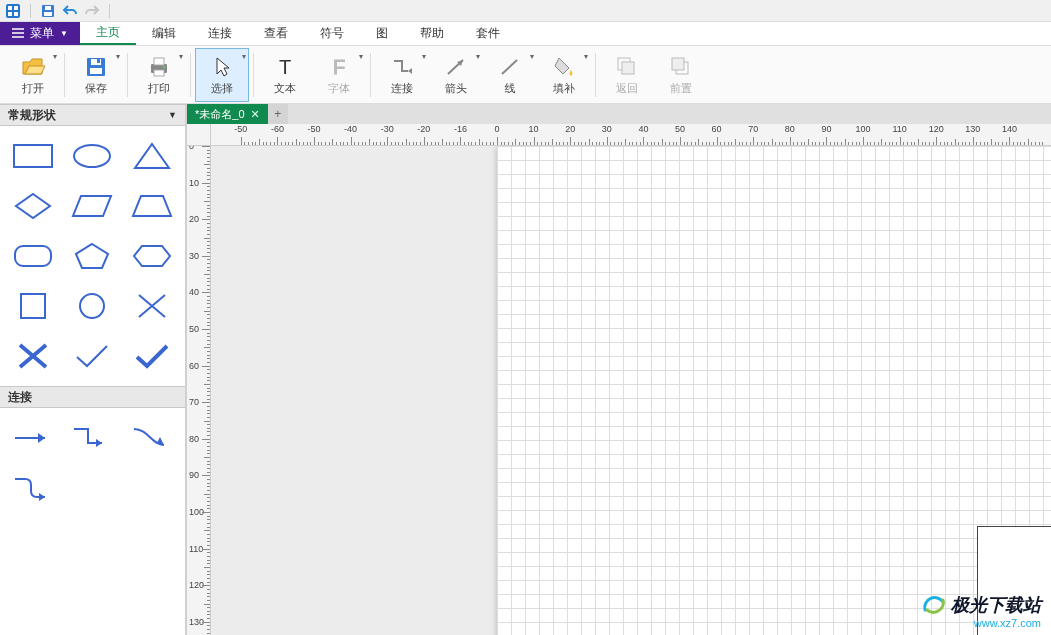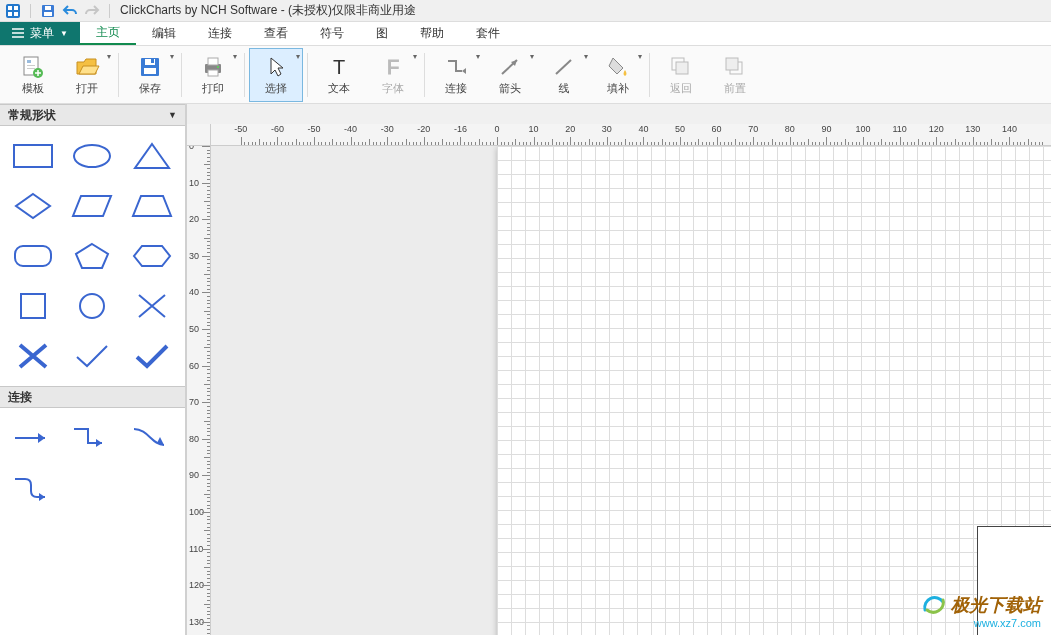--- a/index.html
+++ b/index.html
@@ -4,21 +4,21 @@
 <style>
 * { box-sizing: border-box; margin: 0; padding: 0; font-family: "Microsoft YaHei", "Segoe UI", sans-serif; }
 html, body { width: 1051px; height: 635px; overflow: hidden; background: #fff; }
 
 .titlebar { height: 22px; background: #f0f0f0; display: flex; align-items: center; padding: 0 4px; font-size: 12px; color: #333; border-bottom: 1px solid #ddd; }
 .titlebar .qat { display: flex; gap: 4px; align-items: center; margin-right: 6px; }
 .titlebar .qat-btn { width: 18px; height: 18px; display: flex; align-items: center; justify-content: center; cursor: pointer; }
 .titlebar .sep { width: 1px; height: 14px; background: #ccc; margin: 0 4px; }
 
 .menubar { height: 24px; background: #fff; display: flex; align-items: stretch; border-bottom: 1px solid #ddd; }
-.menu-btn { display: flex; align-items: center; padding: 0 12px; font-size: 12px; cursor: pointer; background: #0f766e; color: #fff; gap: 6px; }
+.menu-btn { display: flex; align-items: center; padding: 0 12px; font-size: 12px; cursor: pointer; background: #4c1d95; color: #fff; gap: 6px; }
 .menu-btn .hamburger { display: inline-block; }
 .menu-tab { display: flex; align-items: center; padding: 0 16px; font-size: 12px; color: #333; cursor: pointer; }
 .menu-tab.active { color: #118a4f; border-bottom: 2px solid #118a4f; }
 
 .ribbon { height: 58px; background: #fafafa; border-bottom: 1px solid #ddd; display: flex; align-items: center; padding: 0 6px; gap: 0; }
 .ribbon-item { display: flex; flex-direction: column; align-items: center; justify-content: center; min-width: 54px; height: 54px; font-size: 11px; color: #333; cursor: pointer; padding: 2px 4px; border: 1px solid transparent; position: relative; }
 .ribbon-item.selected { background: #dceeff; border: 1px solid #7ab8e0; }
 .ribbon-item .drop { position: absolute; right: 2px; top: 3px; font-size: 8px; color: #666; }
 .ribbon-sep { width: 1px; height: 44px; background: #ddd; margin: 0 4px; }
 .ribbon-icon { height: 28px; display: flex; align-items: center; justify-content: center; }
@@ -50,21 +50,21 @@
 .ruler-v-tick { position: absolute; right: 0; height: 1px; background: #888; }
 
 .viewport { position: absolute; left: 24px; top: 42px; right: 0; bottom: 0; background: #ececec; overflow: hidden; }
 .page { position: absolute; left: 286px; top: 0; width: 700px; height: 700px; background: #fff; box-shadow: 0 2px 6px rgba(0,0,0,.25);
   background-image: linear-gradient(#ddd 1px, transparent 1px), linear-gradient(90deg, #ddd 1px, transparent 1px);
   background-size: 14px 14px;
 }
 .placed-shape { position: absolute; left: 480px; top: 380px; width: 130px; height: 200px; border: 1px solid #444; background: #fff; }
 
 .watermark { position: absolute; right: 10px; bottom: 6px; text-align: right; font-size: 12px; pointer-events: none; }
-.watermark .line1 { color: #a16207; font-weight: bold; font-style: italic; font-size: 18px; display:flex; align-items:center; justify-content:flex-end; gap:4px;}
+.watermark .line1 { color: #0f172a; font-weight: bold; font-style: italic; font-size: 18px; display:flex; align-items:center; justify-content:flex-end; gap:4px;}
 .watermark .line2 { color: #1db0e0; font-size: 11px; }
 
 </style>
 </head>
 <body>
 
 <div class="titlebar">
   <div class="qat">
     <span class="qat-btn">
       <svg width="16" height="16" viewBox="0 0 16 16">
@@ -88,21 +88,20 @@
           <path d="M6 3 L2 7 L6 11 M2 7 H10 A4 4 0 0 1 14 11" stroke="#2a8bdc" stroke-width="2" fill="none"></path>
         </svg>
     </span>
     <span class="qat-btn" style="opacity:.4">
       <svg width="16" height="16" viewBox="0 0 16 16">
           <path d="M10 3 L14 7 L10 11 M14 7 H6 A4 4 0 0 0 2 11" stroke="#888" stroke-width="2" fill="none"></path>
         </svg>
     </span>
     <span class="sep"></span>
   </div>
-  <span>ClickCharts by NCH Software - (未授权)仅限非商业用途</span>
 </div>
 
 <div class="menubar">
   <div class="menu-btn">
     <span class="hamburger">
       <svg width="12" height="10" viewBox="0 0 12 10">
           <line x1="0" y1="1" x2="12" y2="1" stroke="#fff" stroke-width="1.5"></line>
           <line x1="0" y1="5" x2="12" y2="5" stroke="#fff" stroke-width="1.5"></line>
           <line x1="0" y1="9" x2="12" y2="9" stroke="#fff" stroke-width="1.5"></line>
         </svg>
@@ -117,33 +116,20 @@
       <div class="menu-tab">查看</div>
       <div class="menu-tab">符号</div>
       <div class="menu-tab">图</div>
       <div class="menu-tab">帮助</div>
       <div class="menu-tab">套件</div>
     </div>
 </div>
 
 <div class="ribbon">
   <div class="ribbon-item">
-    <div class="ribbon-icon">
-      <svg width="26" height="26" viewBox="0 0 26 26">
-          <rect x="4" y="3" width="14" height="18" fill="#fff" stroke="#888"></rect>
-          <rect x="7" y="6" width="4" height="3" fill="#9bd"></rect>
-          <rect x="7" y="11" width="8" height="1" fill="#ccc"></rect>
-          <rect x="7" y="14" width="8" height="1" fill="#ccc"></rect>
-          <circle cx="18" cy="19" r="5" fill="#5b5"></circle>
-          <path d="M18 16v6M15 19h6" stroke="#fff" stroke-width="1.5"></path>
-        </svg>
-    </div>
-    <div class="ribbon-label">模板</div>
-  </div>
-  <div class="ribbon-item">
     <span class="drop">▾</span>
     <div class="ribbon-icon">
       <svg width="26" height="26" viewBox="0 0 26 26">
           <path d="M3 8 h7 l2 -3 h10 v15 h-19 z" fill="#f5c042" stroke="#c89020"></path>
           <path d="M5 20 L9 12 h16 L21 20 z" fill="#ffe08a" stroke="#c89020"></path>
         </svg>
     </div>
     <div class="ribbon-label">打开</div>
   </div>
   <div class="ribbon-sep"></div>
@@ -369,20 +355,27 @@
       <div class="shape-cell">
           <svg width="44" height="30">
             <path d="M4 6 h10 q6 0 6 6 v6 q0 6 6 6 h8" stroke="#3a66d0" stroke-width="2" fill="none"></path>
             <path d="M34 24 l-6 -4 v8 z" fill="#3a66d0"></path>
           </svg>
         </div>
     </div>
   </div>
 
   <div class="canvas-area">
+    <div class="doc-tabs">
+      <div class="doc-tab">
+        <span>*未命名_0</span>
+        <span class="close">✕</span>
+      </div>
+      <div class="doc-add">+</div>
+    </div>
     <div class="ruler-corner"></div>
     <div class="ruler-h">
         <div class="ruler-h-inner" id="ruler-h">
           <div class="ruler-h-label" style="left: 29.8px;">-50</div>
           <div class="ruler-h-tick" style="left: 29.8px; height: 8px;"></div>
           <div class="ruler-h-tick" style="left: 33.46px; height: 3px;"></div>
           <div class="ruler-h-tick" style="left: 37.12px; height: 3px;"></div>
           <div class="ruler-h-tick" style="left: 40.78px; height: 3px;"></div>
           <div class="ruler-h-tick" style="left: 44.44px; height: 3px;"></div>
           <div class="ruler-h-tick" style="left: 48.1px; height: 6px;"></div>

